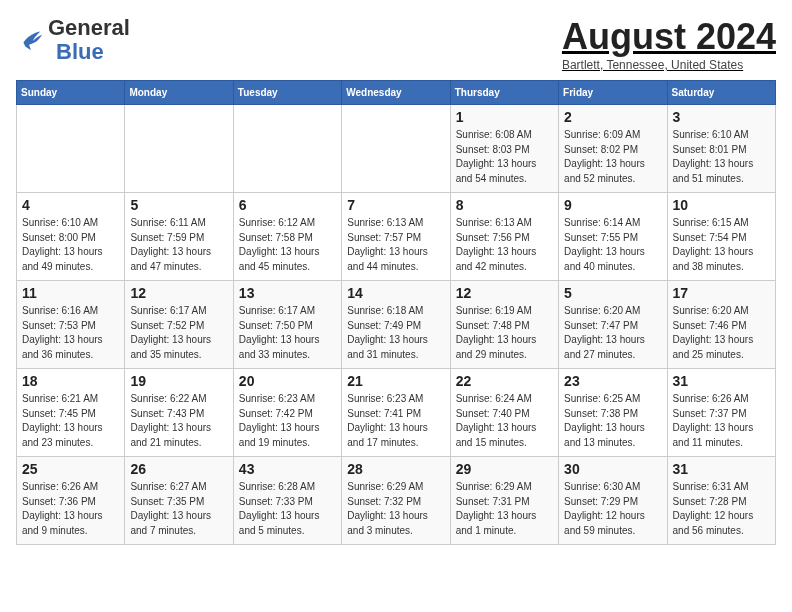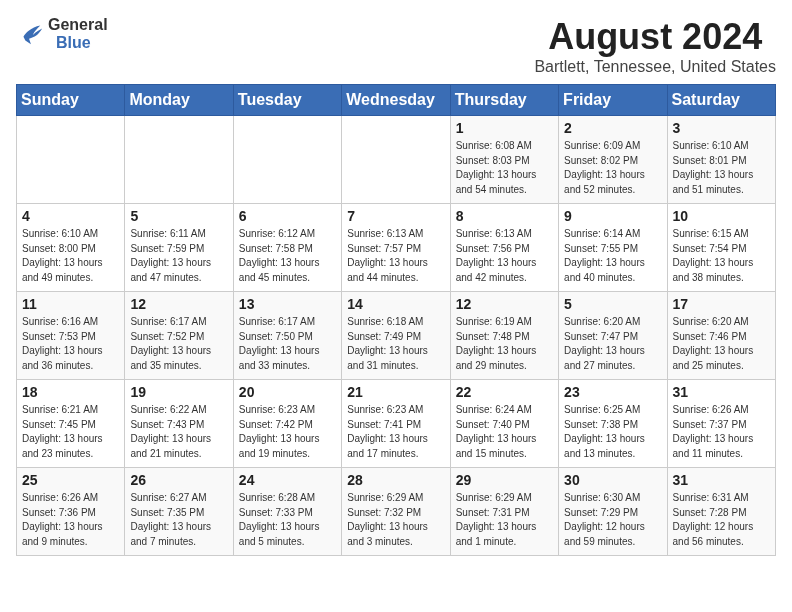--- a/index.html
+++ b/index.html
@@ -15,51 +15,52 @@
       justify-content: space-between;
       align-items: flex-start;
       margin-bottom: 8px;
     }
     .logo {
       display: flex;
       align-items: center;
       gap: 4px;
     }
     .logo-text {
-      font-size: 16px;
+      font-size: 22px;
       font-weight: bold;
       line-height: 1.1;
     }
     .logo-general { color: #333; }
     .logo-blue { color: #3a6db5; margin-left: 8px; }
     .logo-bird {
       width: 28px;
       height: 28px;
     }
     .title-block {
-      text-align: center;
+      text-align: left;
+      text-decoration: underline;
     }
     .main-title {
       font-size: 36px;
       font-weight: bold;
       color: #222;
     }
     .subtitle {
-      font-size: 16px;
+      font-size: 12px;
       color: #444;
     }
     .calendar {
       width: 100%;
       border-collapse: collapse;
       font-size: 11px;
     }
     .calendar thead th {
       background: #3a6db5;
       color: #fff;
-      font-size: 16px;
+      font-size: 10px;
       font-weight: bold;
       padding: 6px 4px;
       text-align: left;
       border: 1px solid #2d5a9e;
     }
     .calendar tbody td {
       border: 1px solid #ccc;
       vertical-align: top;
       padding: 4px 5px;
       height: 88px;
@@ -228,21 +229,21 @@
       <tr>
         <td>
           <span class="day-number">25</span>
           <div class="day-info">Sunrise: 6:26 AM<br>Sunset: 7:36 PM<br>Daylight: 13 hours<br>and 9 minutes.</div>
         </td>
         <td>
           <span class="day-number">26</span>
           <div class="day-info">Sunrise: 6:27 AM<br>Sunset: 7:35 PM<br>Daylight: 13 hours<br>and 7 minutes.</div>
         </td>
         <td>
-          <span class="day-number">24</span>
+          <span class="day-number">43</span>
           <div class="day-info">Sunrise: 6:28 AM<br>Sunset: 7:33 PM<br>Daylight: 13 hours<br>and 5 minutes.</div>
         </td>
         <td>
           <span class="day-number">28</span>
           <div class="day-info">Sunrise: 6:29 AM<br>Sunset: 7:32 PM<br>Daylight: 13 hours<br>and 3 minutes.</div>
         </td>
         <td>
           <span class="day-number">29</span>
           <div class="day-info">Sunrise: 6:29 AM<br>Sunset: 7:31 PM<br>Daylight: 13 hours<br>and 1 minute.</div>
         </td>

